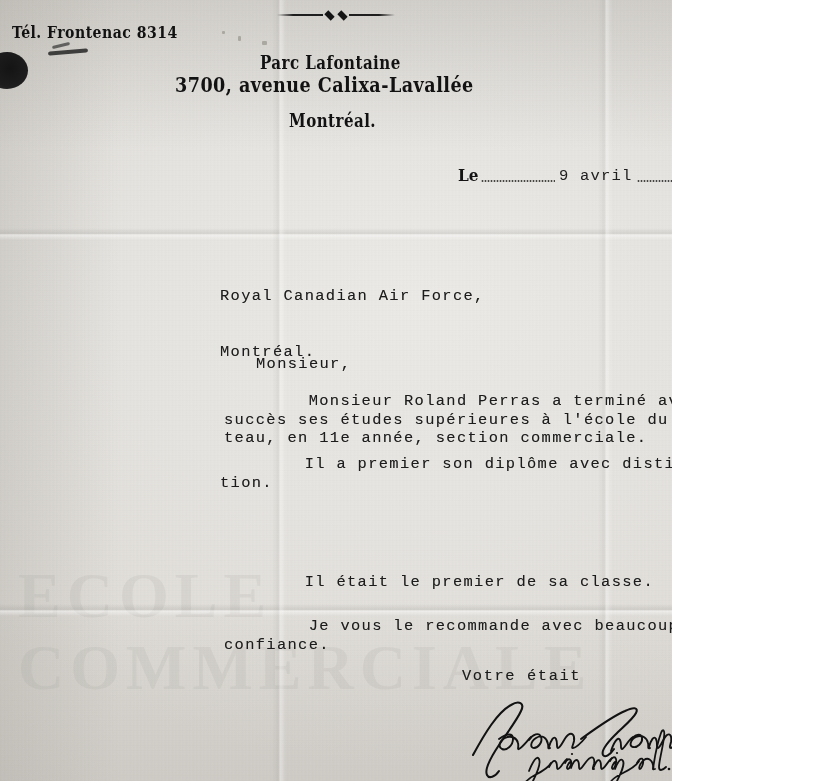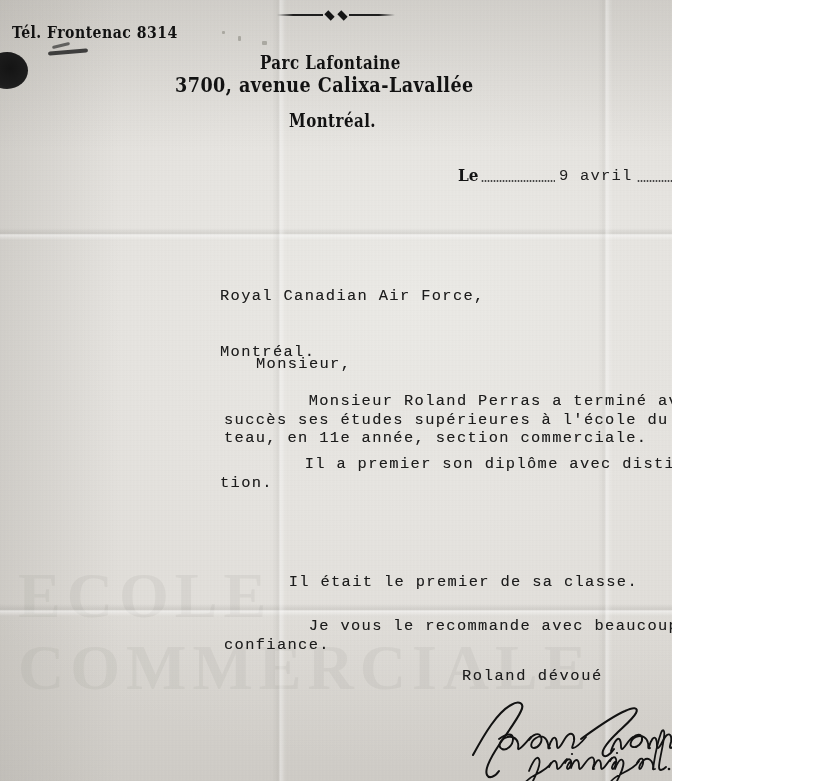--- a/index.html
+++ b/index.html
@@ -222,21 +222,21 @@
     white-space: pre;
     text-shadow: 0 0 0.6px rgba(28,28,28,0.35);
   }
 
   #addressee { left: 220px; top: 250px; }
   #salutation { left: 220px; top: 355px; margin-left: 36px; }
 
   #para1 { left: 224px; top: 392px; }
   #para2 { left: 220px; top: 455px; }
   #para3 { left: 220px; top: 510px; }
-  #para4 { left: 204px; top: 573px; }
+  #para4 { left: 220px; top: 573px; }
   #para5 { left: 224px; top: 617px; }
 
   #closing {
     left: 462px;
     top: 667px;
     letter-spacing: 1.6px;
   }
 
   
   #signature {
@@ -315,21 +315,21 @@
 
   <div id="para1" class="typed-block">        Monsieur Roland Perras a terminé avec
 succès ses études supérieures à l'école du Pla-
 teau, en 11e année, section commerciale.</div>
   <div id="para2" class="typed-block">        Il a premier son diplôme avec distinc-
 tion.</div>
   <div id="para4" class="typed-block">        Il était le premier de sa classe.</div>
   <div id="para5" class="typed-block">        Je vous le recommande avec beaucoup de
 confiance.</div>
 
-  <div id="closing" class="typed-block">Roland dévoué</div>
+  <div id="closing" class="typed-block">Votre était</div>
 
   <div id="signature">
     <svg viewBox="0 0 300 88" preserveAspectRatio="none" aria-hidden="true">
 
       <path d="M18 62 C30 40 42 20 56 12 C64 7 70 10 66 18 C62 27 52 40 44 52
                C36 64 29 76 32 82 C34 86 40 84 44 78" stroke-width="2.1"></path>
       <path d="M44 46 C52 40 58 40 58 46 C58 52 52 58 47 56 C43 54 44 48 50 45
                C56 42 62 45 63 50 C64 54 62 57 64 56 C68 54 72 48 76 44" stroke-width="1.9"></path>
       <path d="M74 47 C78 41 84 39 86 44 C88 49 83 55 79 55 C75 55 75 49 81 45
                C87 41 92 45 93 51 C94 55 92 56 95 55" stroke-width="1.9"></path>

